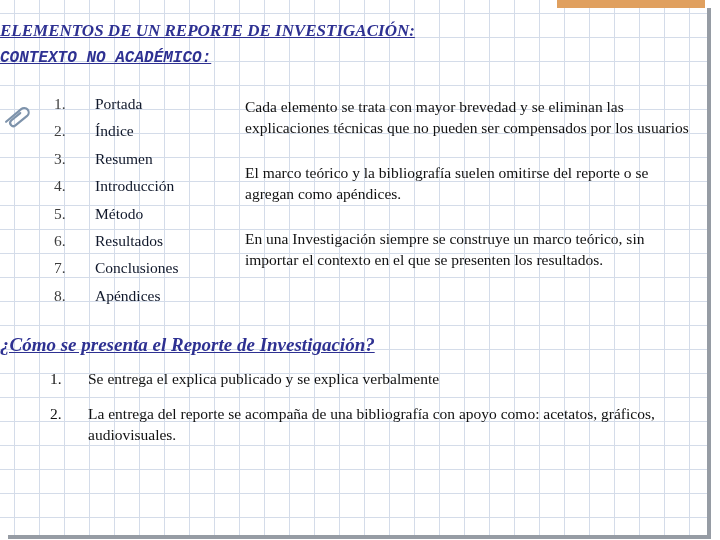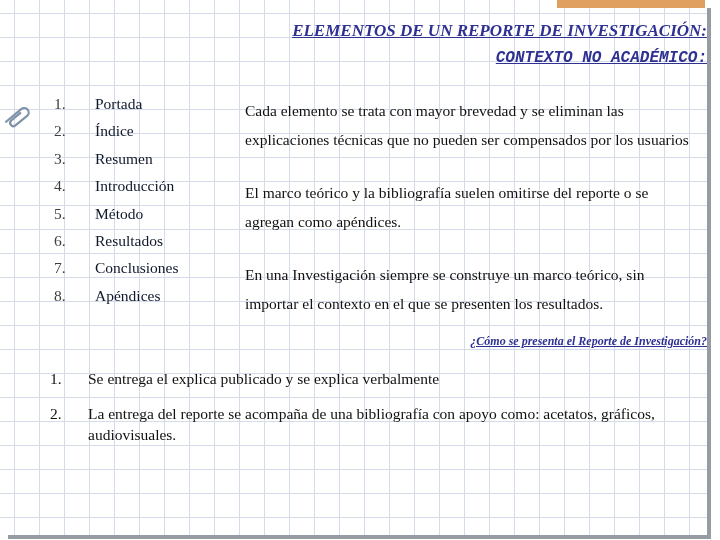--- a/index.html
+++ b/index.html
@@ -31,36 +31,36 @@
     background:#969ca4;
   }
   .shadow-bottom {
     position:absolute; left:8px; top:535px; width:703px; height:4px;
     background:#969ca4;
   }
 
   .paperclip { position:absolute; left:0px; top:101px; }
 
   .title, .subtitle, .question {
-    position:absolute; left:0; width:707px; text-align:right;
+    position:absolute; left:0; width:707px; text-align:left;
     color:#2e3192; font-weight:bold; font-style:italic;
     text-decoration:underline;
   }
   .title    { top:21px; font-size:17px; }
   .subtitle { top:49px; font-size:16px;font-family:Liberation Mono, monospace; }
-  .question { top:334px; font-size:12px;padding-left:14px; }
+  .question { top:334px; font-size:19px; }
 
   .elements { position:absolute; left:54px; top:95px; list-style:none; }
   .elements li { display:flex; height:27.4px; font-size:15.5px; }
   .elements .num   { width:41px; flex:none; color:#3d3d3d; }
   .elements .label { color:#0f172a; }
 
   .notes {
     position:absolute; left:245px; top:96px; width:447px;
-    font-size:15.5px; line-height:29px; color:#111111;
+    font-size:15.5px; line-height:21px; color:#111111;
   }
   .notes p + p { margin-top:24px; }
 
   .presentation { position:absolute; left:50px; top:368px; width:645px; }
   .p-item { display:flex; font-size:15.5px; line-height:21px; color:#111111; }
   .p-item + .p-item { margin-top:14px; }
   .p-item .num  { width:38px; flex:none; }
   .p-item .text { width:600px; }
 </style>
 </head>

